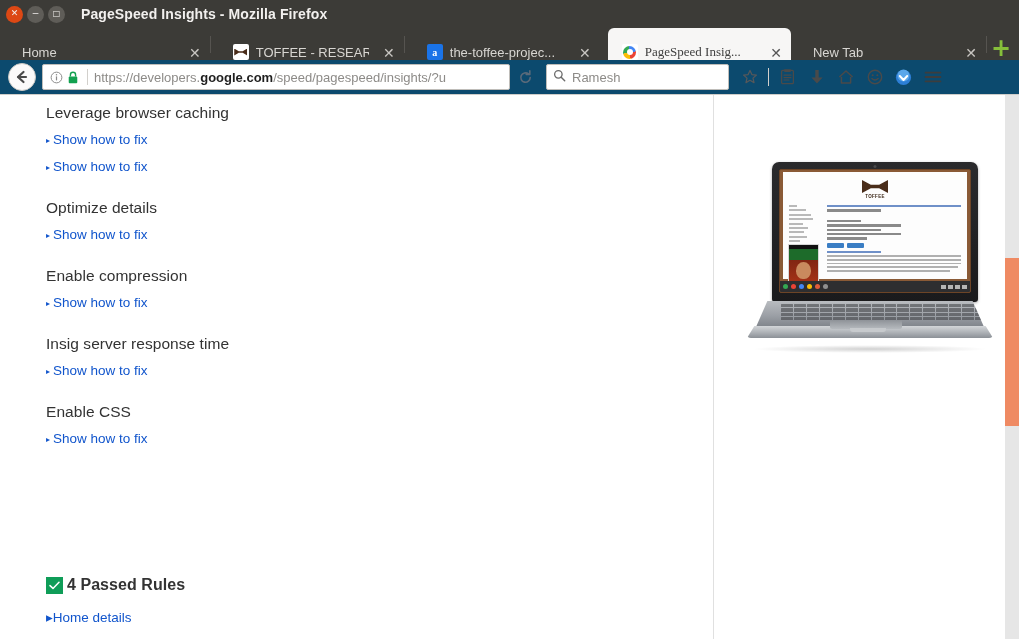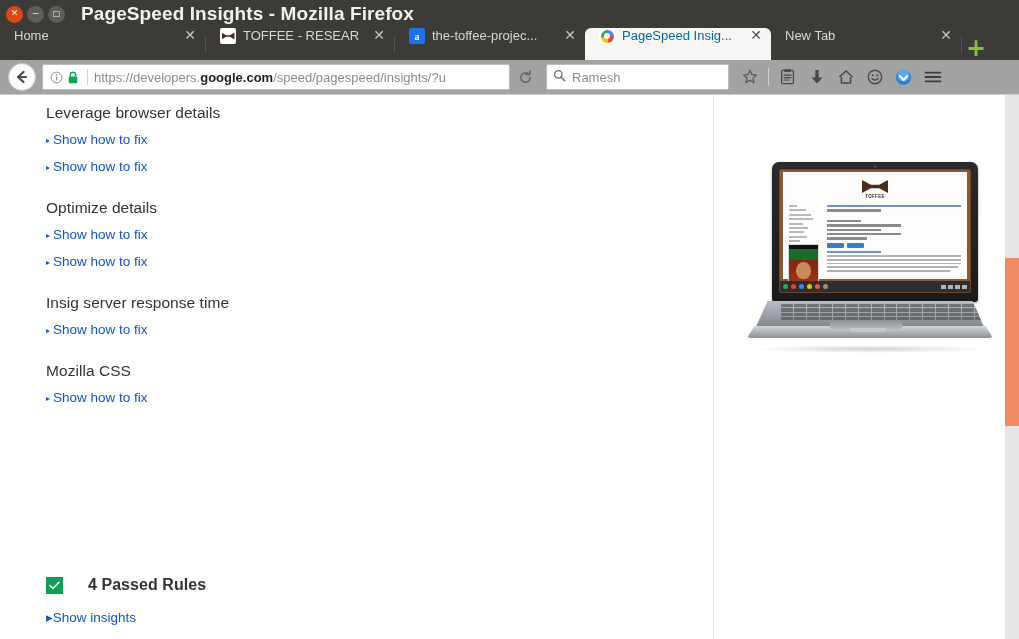--- a/index.html
+++ b/index.html
@@ -27,34 +27,35 @@
     font-size: 9px; color: #f2f0ee; line-height:1;
     font-family: "DejaVu Sans", sans-serif;
   }
   .wbtn.close { background: #dd4814; }
   .wbtn.min   { background: #5f5d58; }
   .wbtn.max   { background: #5f5d58; }
   .wbtn .gl { position: relative; top: -0.5px; }
   .wbtn.max .gl { font-size: 8px; }
 
   .wtitle {
-    color: #f2f0ee; font-size: 19px; font-weight: bold;
+    color: #f2f0ee; font-size: 14px; font-weight: bold;
     margin-left: 16px; letter-spacing: 0.1px;
   }
 
   
   .tabbar {
     height: 32px; background: #3c3b37;
     display: flex; align-items: flex-end;
     position: relative;
   }
   .tab {
-    height: 32px; display: flex; align-items: flex-start;
+    height: 32px; display: flex; align-items: flex-end;
     padding: 0 9px 0 14px; position: relative;
     min-width: 0;
+    margin-left: 8px;
   }
   .tab .favicon {
     width: 16px; height: 16px; flex: 0 0 16px;
     margin-right: 7px; border-radius: 2px;
     display:flex; align-items:center; justify-content:center;
     font-size: 10px; font-weight: bold;
     overflow: hidden;
   }
   .tab .tlabel {
     color: #d8d6d2; font-size: 13px; white-space: nowrap;
@@ -63,21 +64,21 @@
   }
   .tab .tclose {
     color: #c9c6c2; font-size: 14px; margin-left: 14px;
     flex: 0 0 auto; line-height: 1;
     font-family: "DejaVu Sans", sans-serif;
   }
   .tab.active {
     background: #f7f6f5;
     border-radius: 6px 6px 0 0;
   }
-  .tab.active .tlabel { color: #0369a1; }
+  .tab.active .tlabel { color: #404040; font-family: Liberation Serif, serif; }
   .tab.active .tclose { color: #555; }
   .tab-sep {
     width: 1px; height: 17px; background: #565450;
     align-self: center; flex: 0 0 1px;
   }
   .tab-home { width: 205px; }
   .tab-toffee { width: 188px; }
   .tab-proj { width: 190px; }
   .tab-ps { width: 186px; }
   .tab-new { width: 190px; }
@@ -100,21 +101,21 @@
     width:6px; height:6px; border-radius:50%; background:#fff;
   }
   .newtab-plus {
     color: #86bf3a; font-size: 24px; font-weight: bold;
     line-height: 1; margin-left: 4px; margin-right: 8px;
     font-family: "DejaVu Sans", sans-serif;
   }
 
   
   .navbar {
-    height: 35px; background: #a3a3a3;
+    height: 35px; background: #0c4a6e;
     border-bottom: 1px solid #cfcdc9;
     display: flex; align-items: center;
     padding: 0 8px;
   }
   .backbtn {
     width: 28px; height: 28px; border-radius: 50%;
     border: 1px solid #cbc9c5; background: #fbfafa;
     display:flex; align-items:center; justify-content:center;
     flex: 0 0 28px;
   }
@@ -189,21 +190,21 @@
   }
   .passed-head { display:flex; align-items:center; }
   .check-box {
     width: 17px; height: 17px; background: #0f9d58;
     display:flex; align-items:center; justify-content:center;
     flex:0 0 17px;
   }
   .check-box svg { display:block; }
   .passed-label {
     font-size: 16px; font-weight: bold; color: #333;
-    margin-left: 25px; letter-spacing: 0.05px;
+    margin-left: 4px; letter-spacing: 0.05px;
   }
   .passed-details {
     display:block; margin-top: 15px;
     font-size: 13.5px; color: #1155cc;
   }
 
   
   .right-col {
     position:absolute; left: 715px; top: 0;
     width: 290px; height: 544px; background:#fff;
@@ -479,58 +480,59 @@
   </div>
 
   <div class="viewport">
     <div class="page">
 
       <div class="content-col">
 
         <div class="rules">
 
           <div>
-            <div class="rule-title">Leverage browser details</div>
+            <div class="rule-title">Leverage browser caching</div>
             <a class="rule-link"><span class="caret">▸</span><span>Show how to fix</span></a>
           </div>
 
           <div>
             <a class="rule-link"><span class="caret">▸</span><span>Show how to fix</span></a>
           </div>
 
           <div>
             <div class="rule-title">Optimize details</div>
             <a class="rule-link"><span class="caret">▸</span><span>Show how to fix</span></a>
           </div>
 
           <div>
+            <div class="rule-title">Enable compression</div>
             <a class="rule-link"><span class="caret">▸</span><span>Show how to fix</span></a>
           </div>
 
           <div>
             <div class="rule-title">Insig server response time</div>
             <a class="rule-link"><span class="caret">▸</span><span>Show how to fix</span></a>
           </div>
 
           <div>
-            <div class="rule-title">Mozilla CSS</div>
+            <div class="rule-title">Enable CSS</div>
             <a class="rule-link"><span class="caret">▸</span><span>Show how to fix</span></a>
           </div>
         </div>
 
         <div class="passed-wrap">
           <div class="passed-head">
             <span class="check-box">
               <svg width="11" height="9" viewBox="0 0 11 9">
                 <path d="M1 4.6 L4 7.4 L10 1.2" fill="none" stroke="#ffffff" stroke-width="1.5" stroke-linecap="round" stroke-linejoin="round"></path>
               </svg>
             </span>
             <span class="passed-label">4 Passed Rules</span>
           </div>
-          <a class="passed-details"><span class="caret">▸</span><span>Show insights</span></a>
+          <a class="passed-details"><span class="caret">▸</span><span>Home details</span></a>
 
         </div>
       </div>
 
       <div class="right-col">
         <div class="laptop">
 
           <div class="lid">
             <div class="screen">
               <div class="sc-page">

